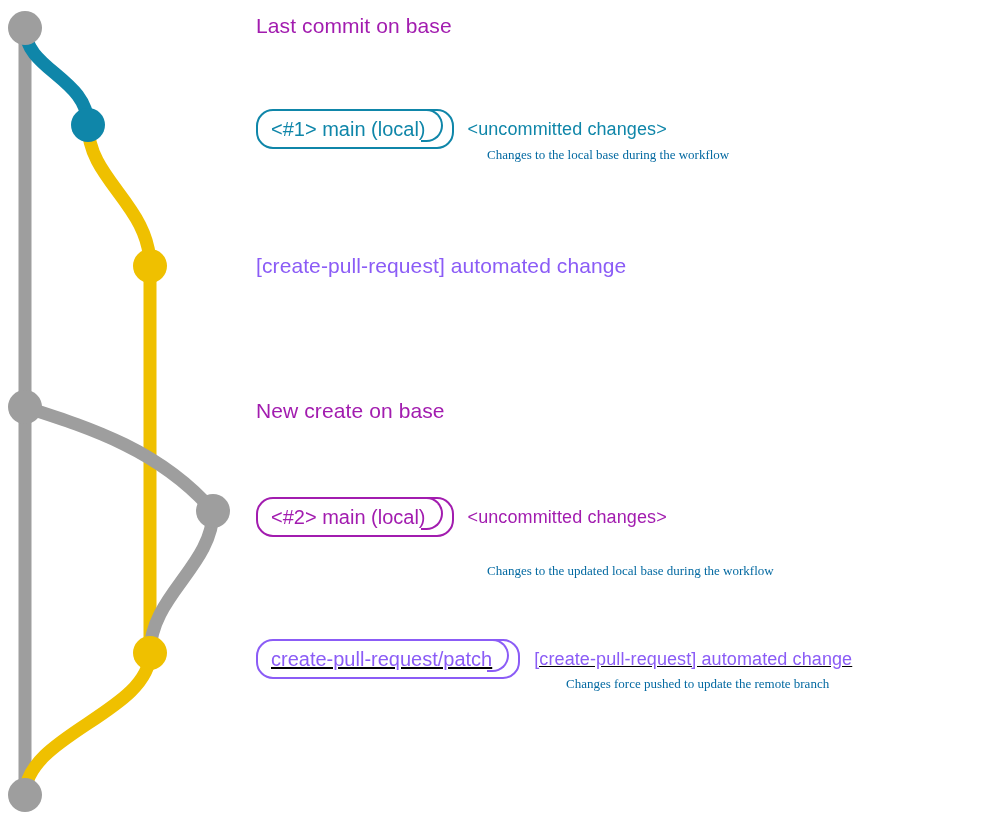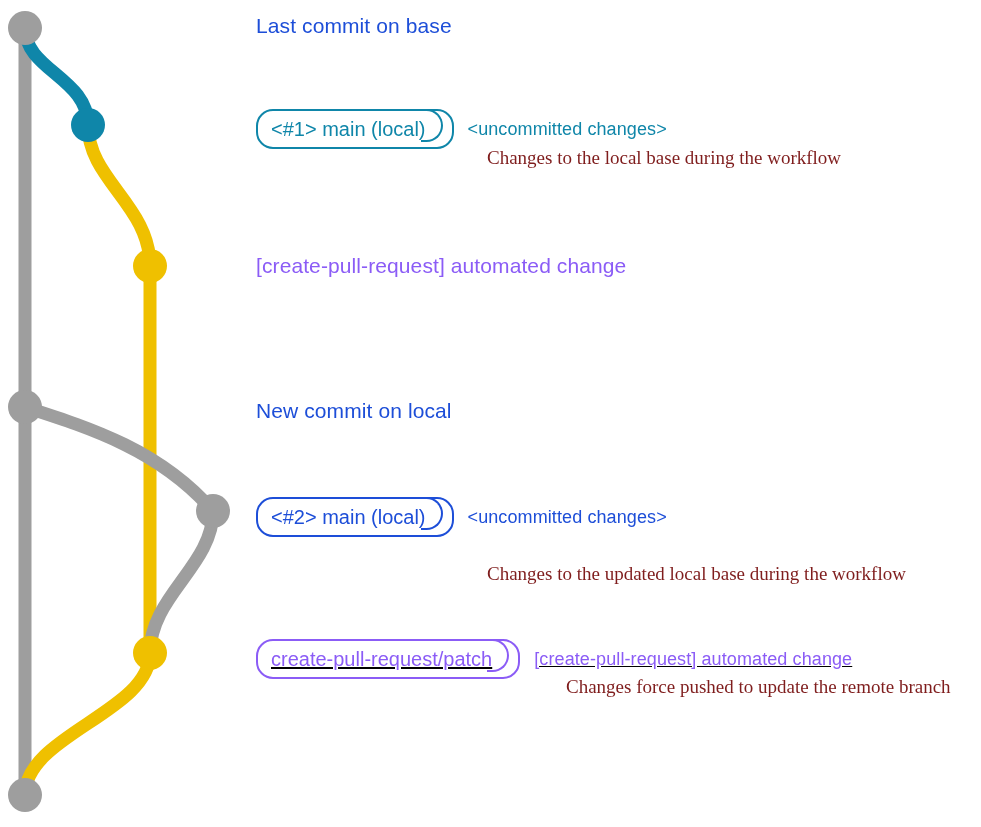--- a/index.html
+++ b/index.html
@@ -84,30 +84,30 @@
     font-size: 18px;
     line-height: 1;
     margin-left: 14px;
     letter-spacing: 0.1px;
   }
 
   
   .note {
     position: absolute;
     font-family: "Liberation Serif", serif;
-    font-size: 19px;
+    font-size: 13px;
     line-height: 1;
-    color: #7f1d1d;
+    color: #0369a1;
     white-space: nowrap;
   }
 
   
   .c-blue   { color: #0f86a9; }
   .c-yellow { color: #8b5cf6; }
-  .c-gray   { color: #1d4ed8; text-align: center; }
+  .c-gray   { color: #a21caf; text-align: center; }
 </style>
 </head>
 <body>
 
 <svg id="graph-svg" viewBox="0 0 981 827" aria-hidden="true">
   <g fill="none" stroke-width="13" stroke-linecap="butt">
 
     <path stroke="#9e9e9e" d="M 25 28 L 25 795"></path>
 
     <path stroke="#0f86a9" d="M 25 28 C 25 70, 88 78, 88 125"></path>
@@ -144,21 +144,21 @@
     <span class="ref-badge c-blue">&lt;#1&gt; main (local)</span>
     <span class="subject c-blue">&lt;uncommitted changes&gt;</span>
   </div>
   <div class="note" style="left:487px; top:148px;">Changes to the local base during the workflow</div>
 
   <div class="row" style="left:256px; top:255px;">
     <span class="caption c-yellow">[create-pull-request] automated change</span>
   </div>
 
   <div class="row" style="left:256px; top:400px;">
-    <span class="caption c-gray">New commit on local</span>
+    <span class="caption c-gray">New create on base</span>
   </div>
 
   <div class="row" style="left:256px; top:497px;">
     <span class="ref-badge c-gray">&lt;#2&gt; main (local)</span>
     <span class="subject c-gray">&lt;uncommitted changes&gt;</span>
   </div>
   <div class="note" style="left:487px; top:564px;">Changes to the updated local base during the workflow</div>
 
   <div class="row" style="left:256px; top:639px;text-decoration:underline;">
     <span class="ref-badge c-yellow">create-pull-request/patch</span>

